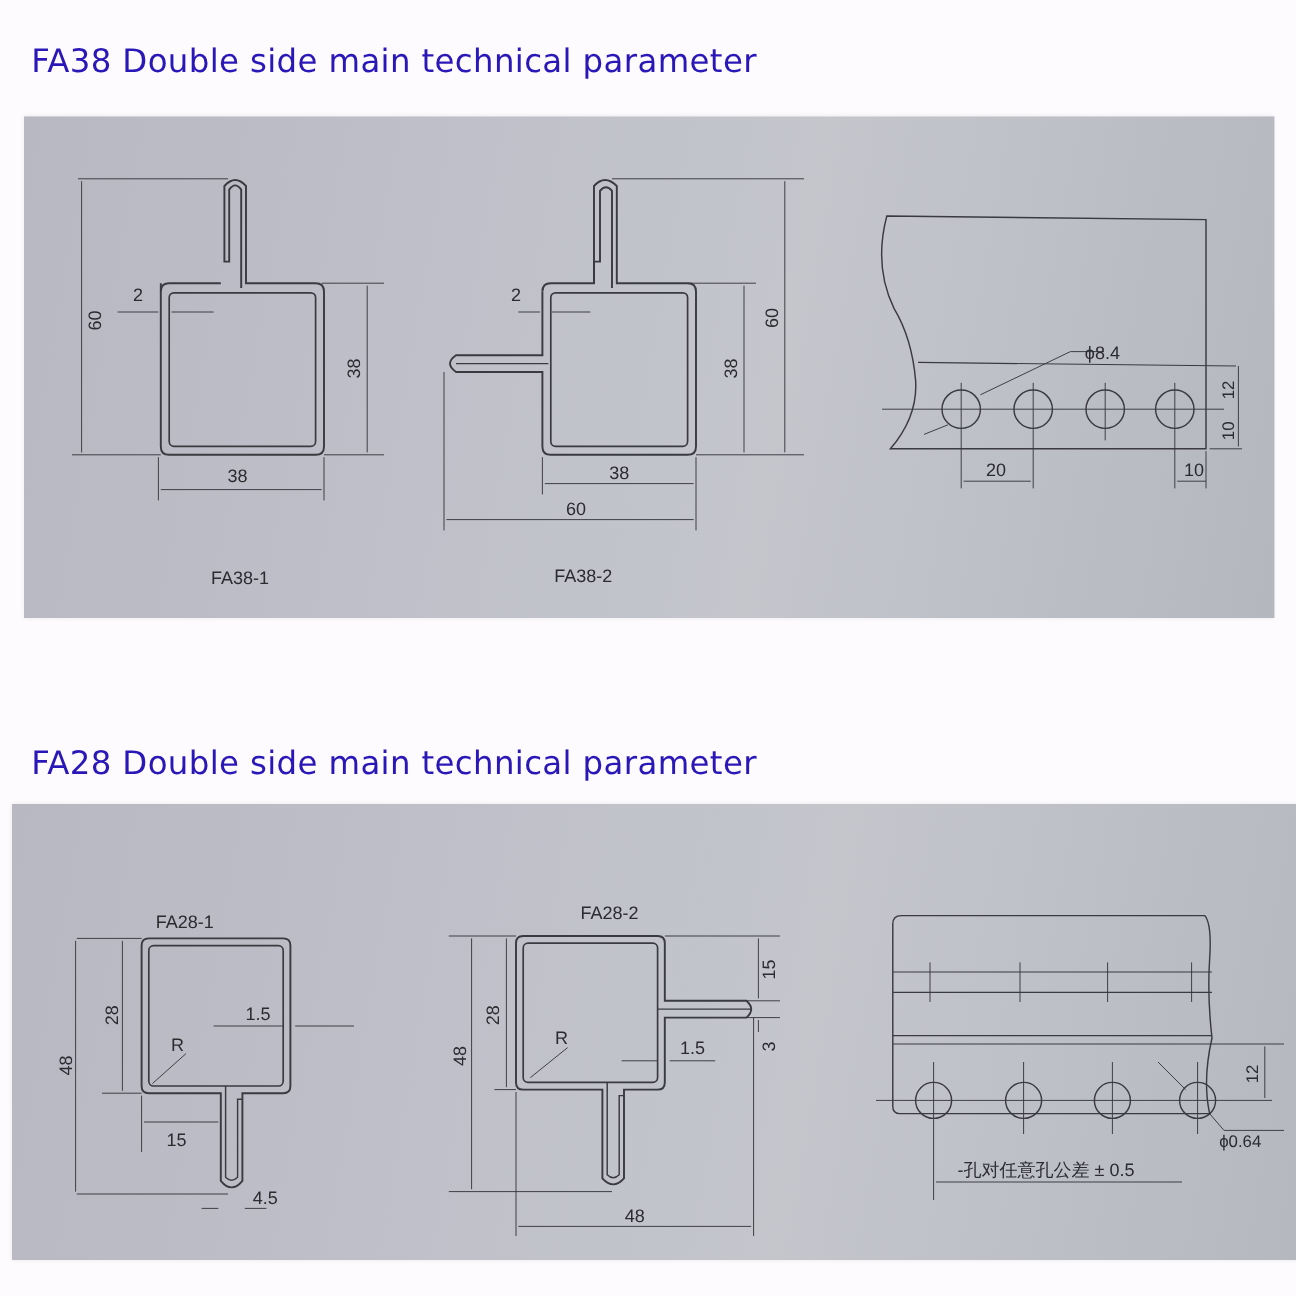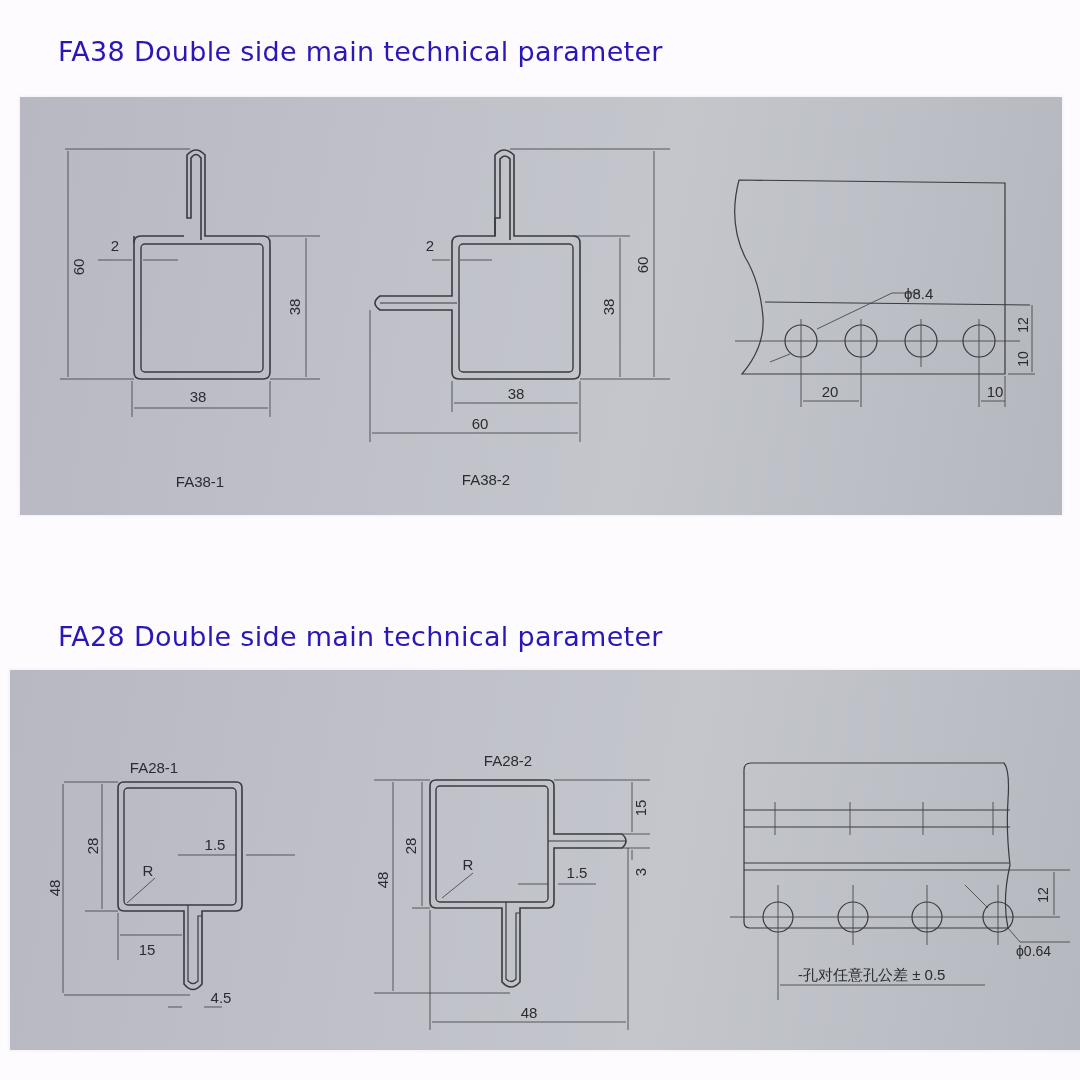--- a/index.html
+++ b/index.html
@@ -2,21 +2,21 @@
 <html><head>
 <meta charset="utf-8">
 <style>
   html, body { margin:0; padding:0; }
   body {
     width:1080px; height:1080px; background:#fdfbfd; position:relative; overflow:hidden;
     font-family:"Liberation Sans", sans-serif;
   }
   .heading {
     position:absolute; left:26px; font-family:"DejaVu Sans", sans-serif;
-    font-size:27px; color:#2a17b8; letter-spacing:0.3px; white-space:nowrap;margin-left:32px;
+    font-size:27px; color:#2a17b8; letter-spacing:0.3px; white-space:nowrap;
   }
   .panel {
     position:absolute; background:linear-gradient(100deg,#b7b8c2 0%,#bfc0c9 35%,#c4c6cc 60%,#b4b8be 100%);
     box-shadow:0 0 4px rgba(0,0,0,0.08);
   }
   .panel svg { position:absolute; left:0; top:0; }
   .lbl { font-family:"Liberation Sans", sans-serif; fill:#2b2b30; }
   .ln { stroke:#3a3a40; fill:none; }
 </style>
 </head>

